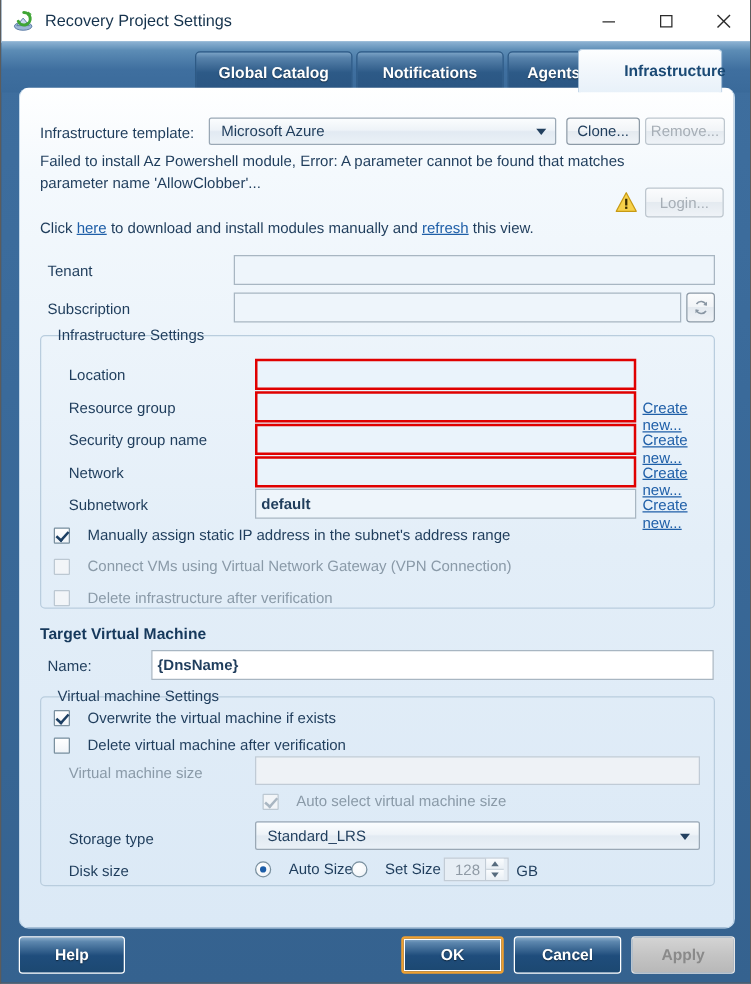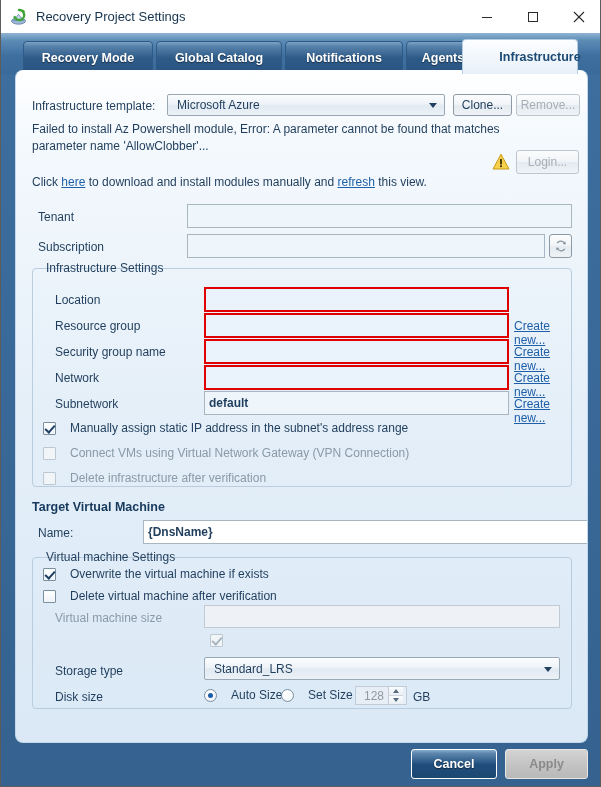--- a/index.html
+++ b/index.html
@@ -131,21 +131,21 @@
     background: #eef5fb;
     border: 1px solid #a8b6c2;
     font-size: 12px;
     color: #1f3d5c;
     padding: 0 4px;
     display: flex;
     align-items: center;
     font-family: "Liberation Sans", sans-serif;
     font-weight: bold;
   }
-  .tf.white { background: #ffffff; margin-left: 22px; }
+  .tf.white { background: #ffffff; }
   .tf.err { border: 2px solid #e00000; background: #eaf3fb; }
   .tf.disabled { background: #eef2f6; border-color: #c0cbd6; color: #9aa7b3; }
 
   
   .btn {
     box-sizing: border-box;
     border: 1px solid #8d9aa6;
     border-radius: 3px;
     background: linear-gradient(180deg, #fbfcfd 0%, #f1f4f7 48%, #e4eaf0 50%, #eff3f7 100%);
     color: #1f3d5c;
@@ -364,21 +364,20 @@
       <div class="winbtn">
         <svg width="12" height="12" viewBox="0 0 12 12">
             <line x1="1" y1="1" x2="11" y2="11" stroke="#2b2b2b" stroke-width="1.1"></line>
             <line x1="11" y1="1" x2="1" y2="11" stroke="#2b2b2b" stroke-width="1.1"></line>
           </svg>
       </div>
     </div>
   </div>
 
   <div id="tabstrip">
-    <div class="tab" style="left:22px;width:130px;">Recovery Mode</div>
     <div class="tab" style="left:155px;width:126px;">Global Catalog</div>
     <div class="tab" style="left:284px;width:118px;">Notifications</div>
     <div class="tab" style="left:405px;width:74px;">Agents</div>
     <div class="tab selected" style="left:461px;width:116px;">Infrastructure</div>
   </div>
 
   <div id="panel">
 
     <div class="lbl" style="position:absolute;left:16px;top:29px;">Infrastructure template:</div>
     <div class="combo" style="left:151px;top:24px;width:278px;height:22px;position:absolute;">
@@ -468,20 +467,21 @@
       <div class="cbrow" style="left:10px;top:31px;">
         <span class="cb"></span>
         <span class="lbl">Delete virtual machine after verification</span>
       </div>
 
       <div class="lbl lbl-dim" style="position:absolute;left:22px;top:53px;">Virtual machine size</div>
       <div class="tf disabled" style="position:absolute;left:171px;top:47px;width:356px;height:23px;"></div>
 
       <div class="cbrow" style="left:177px;top:76px;">
         <span class="cb checked dim"></span>
+        <span class="lbl lbl-dim">Auto select virtual machine size</span>
       </div>
 
       <div class="lbl" style="position:absolute;left:22px;top:106px;">Storage type</div>
       <div class="combo" style="position:absolute;left:171px;top:99px;width:356px;height:23px;">
         <span>Standard_LRS</span>
         <span class="arrow"></span>
       </div>
 
       <div class="lbl" style="position:absolute;left:22px;top:132px;">Disk size</div>
       <div class="cbrow" style="left:171px;top:130px;">
@@ -501,16 +501,18 @@
           <div>
               <span class="tri-dn"></span>
             </div>
         </span>
       </div>
       <div class="lbl" style="position:absolute;left:380px;top:132px;">GB</div>
     </div>
 
   </div>
 
+  <div class="dlgbtn" style="left:14px;top:749px;width:85px;">Help</div>
+  <div class="dlgbtn focus" style="left:320px;top:749px;width:82px;">OK</div>
   <div class="dlgbtn" style="left:410px;top:749px;width:86px;">Cancel</div>
   <div class="dlgbtn disabled" style="left:504px;top:749px;width:83px;">Apply</div>
 
 </div>
 
 </body></html>

